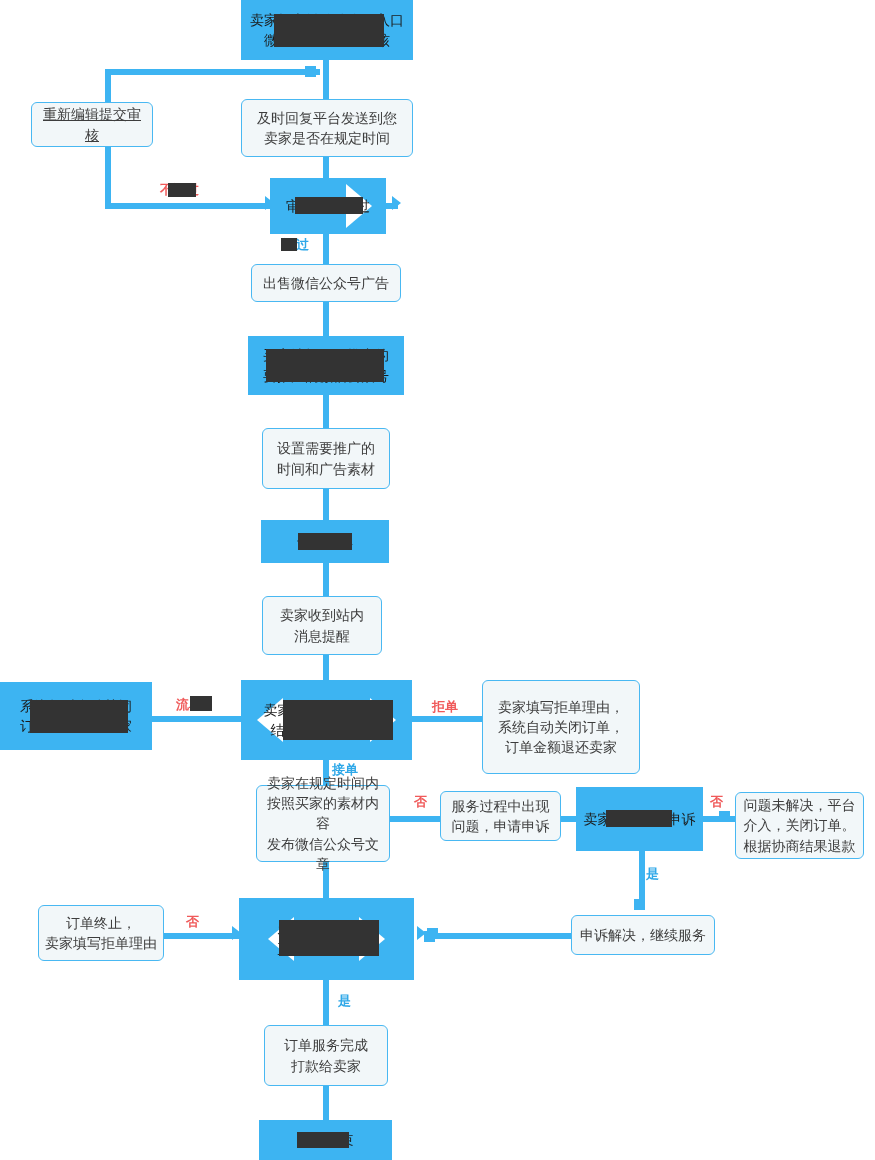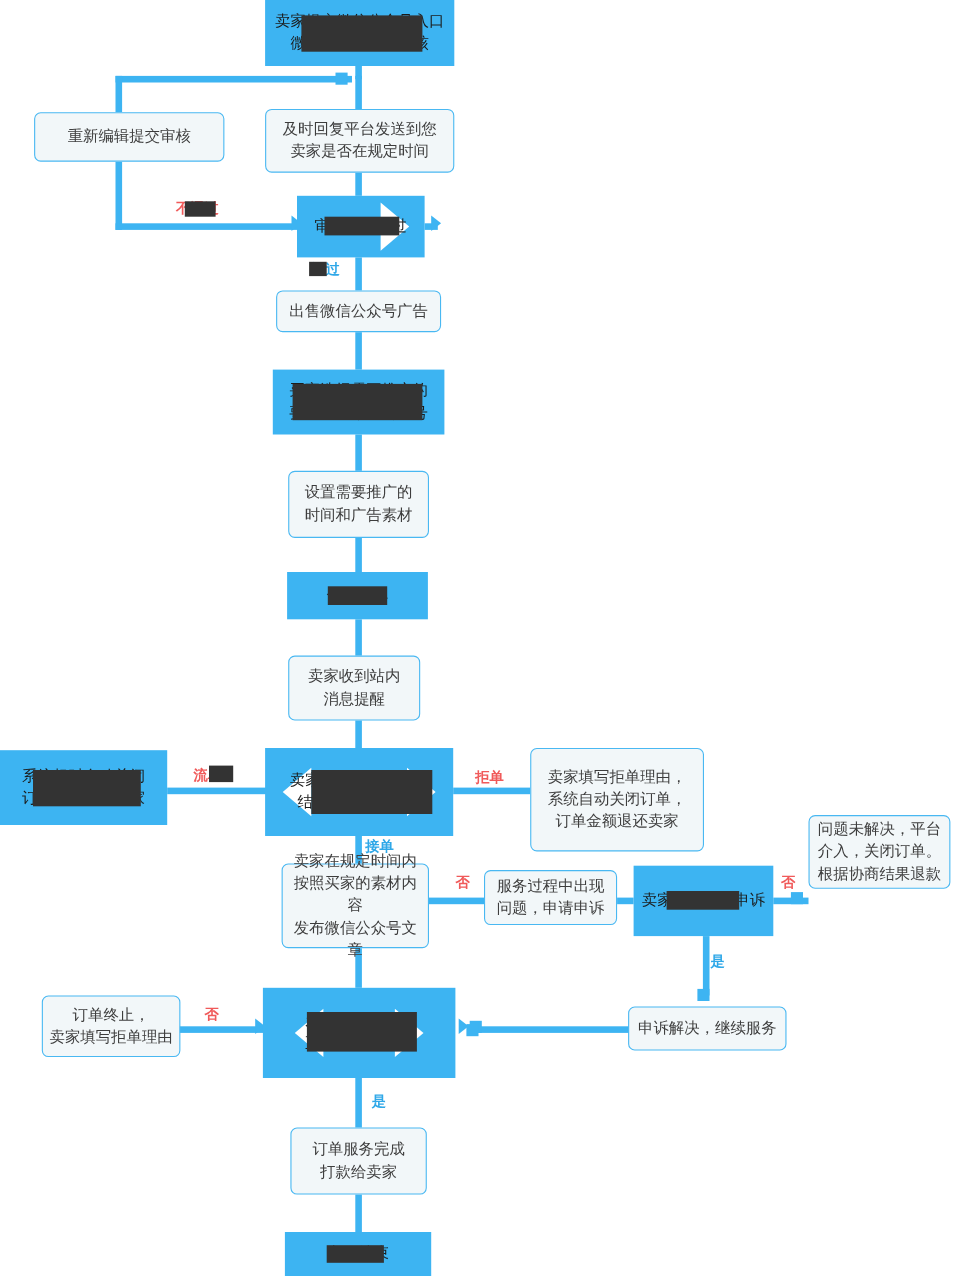--- a/index.html
+++ b/index.html
@@ -105,21 +105,21 @@
   <div class="line vline" style="left:323px;top:980px;height:45px;"></div>
 
   <div class="line vline" style="left:323px;top:1086px;height:34px;"></div>
 
   <div class="node solid" style="left:241px;top:0px;width:172px;height:60px;">
     <span class="txt">卖家提交微信公众号入口
 微信公众号资料审核</span>
     <span class="redact" style="left:33px;top:14px;width:110px;height:33px;"></span>
   </div>
 
-  <div class="node light" style="left:31px;top:102px;width:173px;height:45px;">
+  <div class="node light" style="left:31px;top:102px;width:122px;height:45px;text-decoration:underline;">
     <span class="txt">重新编辑提交审核</span>
   </div>
 
   <div class="node light" style="left:241px;top:99px;width:172px;height:58px;">
     <span class="txt">及时回复平台发送到您
 卖家是否在规定时间</span>
   </div>
 
   <div class="node solid" style="left:270px;top:178px;width:116px;height:56px;">
     <span class="dia dia-r" style="left:76px;top:6px;border-top-width:22px;border-bottom-width:22px;border-left-width:26px;"></span>
@@ -181,21 +181,21 @@
   <div class="node light" style="left:440px;top:791px;width:121px;height:50px;">
     <span class="txt">服务过程中出现
 问题，申请申诉</span>
   </div>
 
   <div class="node solid" style="left:576px;top:787px;width:127px;height:64px;">
     <span class="txt">卖家是否同意申诉</span>
     <span class="redact" style="left:30px;top:23px;width:66px;height:17px;"></span>
   </div>
 
-  <div class="node light" style="left:735px;top:741px;width:129px;height:67px;">
+  <div class="node light" style="left:735px;top:792px;width:129px;height:67px;">
     <span class="txt">问题未解决，平台
 介入，关闭订单。
 根据协商结果退款</span>
   </div>
 
   <div class="node light" style="left:571px;top:915px;width:144px;height:40px;">
     <span class="txt">申诉解决，继续服务</span>
   </div>
 
   <div class="node solid" style="left:239px;top:898px;width:175px;height:82px;">

